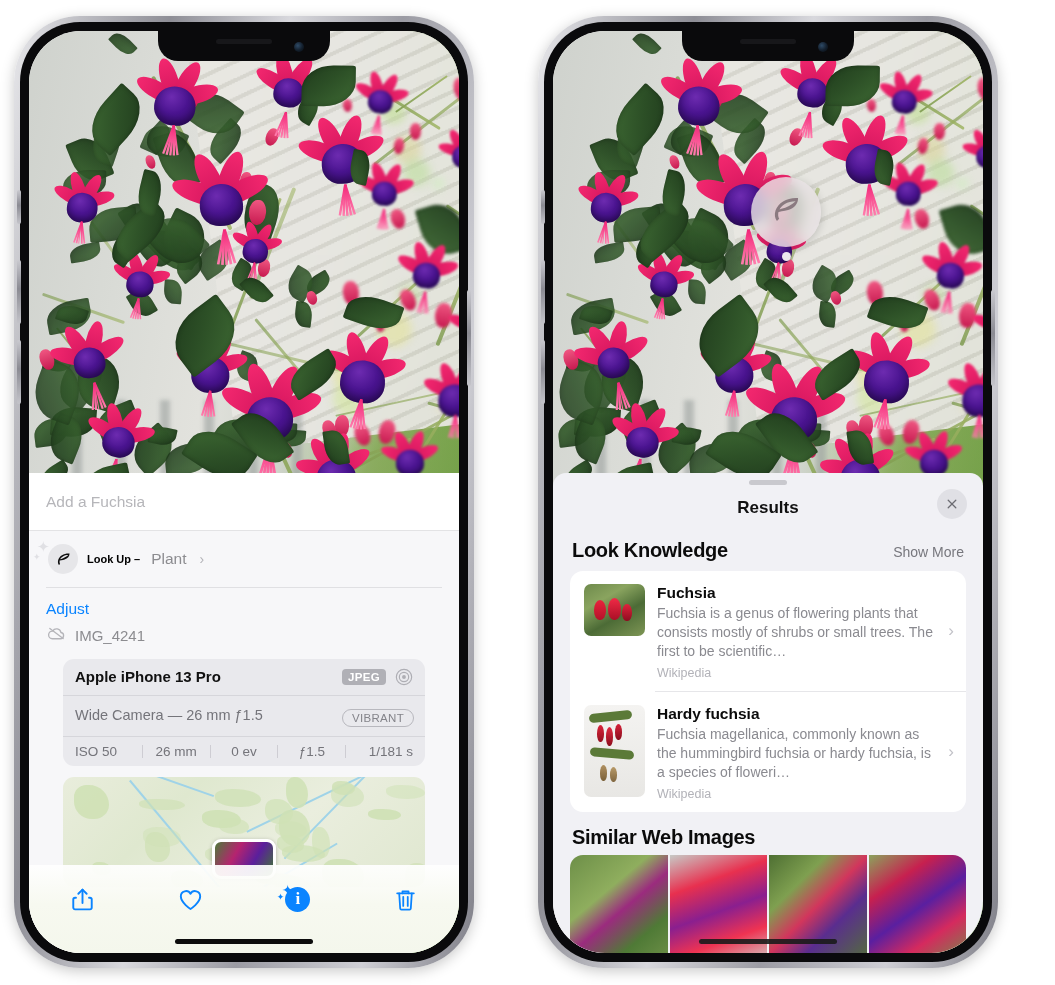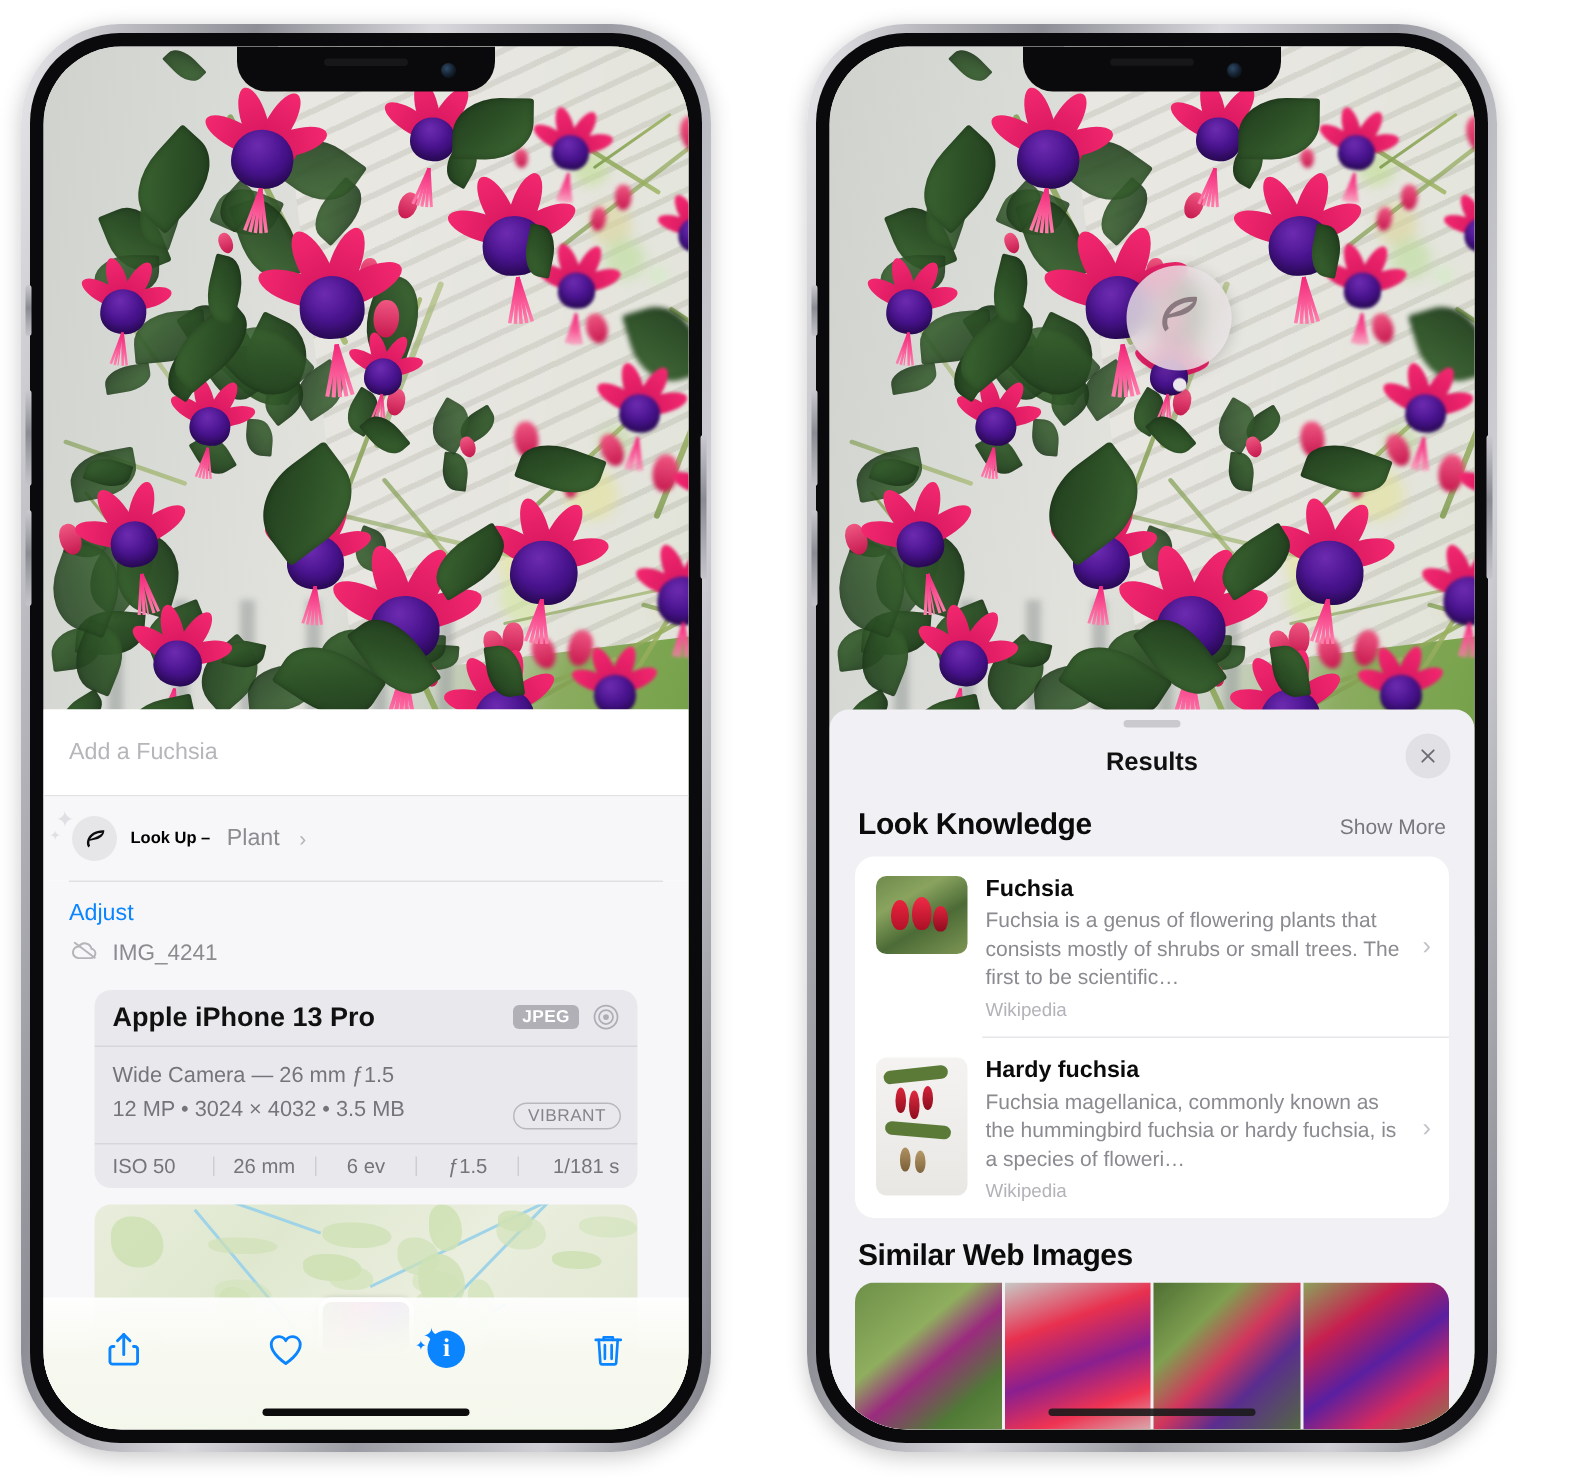--- a/index.html
+++ b/index.html
@@ -201,21 +201,21 @@
     background: #e9e9ed;
     border-radius: 11px;
     overflow: hidden;
     font-size: 14.5px;
   }
   .exif-head {
     display: flex; align-items: center; justify-content: space-between;
     padding: 8px 11px 8px 12px;
     border-bottom: .5px solid #d6d6db;
   }
-  .exif-device { font-weight: bold; color: #111; font-size: 18px; }
+  .exif-device { font-weight: bold; color: #111; font-size: 15px; }
   .exif-head-right { display: flex; align-items: center; gap: 8px; }
   .badge-jpeg {
     background: #b0b0b6; color: #fff; font-size: 11.5px; font-weight: bold;
     padding: 2px 6px; border-radius: 4px; letter-spacing: .3px;
   }
   .aperture-ico { width: 20px; height: 20px; }
   .exif-body { padding: 8px 11px 9px 12px; border-bottom: .5px solid #d6d6db; position: relative; }
   .exif-line { color: #74747a; font-size: 14.5px; line-height: 1.65; }
   .badge-vibrant {
     position: absolute; right: 11px; bottom: 9px;
@@ -736,29 +736,28 @@
                     <svg viewBox="0 0 24 24" fill="none" stroke="#aeaeb4" stroke-width="1.4">
                       <circle cx="12" cy="12" r="9.2"></circle>
                       <circle cx="12" cy="12" r="5.6"></circle>
                       <circle cx="12" cy="12" r="2.3" fill="#aeaeb4" stroke="none"></circle>
                     </svg>
                   </span>
                 </span>
               </div>
               <div class="exif-body">
                 <div class="exif-line">Wide Camera — 26 mm ƒ1.5</div>
-                <div class="exif-line">12 MP • 3024 × 4032 • 3.5 MB</div>
                 <span class="badge-vibrant">VIBRANT</span>
               </div>
               <div class="exif-foot" id="exifStats">
                   <span class="exif-cell">ISO 50</span>
                   <span class="exif-div"></span>
                   <span class="exif-cell">26 mm</span>
                   <span class="exif-div"></span>
-                  <span class="exif-cell">6 ev</span>
+                  <span class="exif-cell">0 ev</span>
                   <span class="exif-div"></span>
                   <span class="exif-cell">ƒ1.5</span>
                   <span class="exif-div"></span>
                   <span class="exif-cell">1/181 s</span>
                 </div>
             </div>
 
             <div class="map-card" id="mapCard">
                 <span class="map-road" style="left: 54.7097%; top: 22.0611%; width: 155.368px; transform: rotate(-45.7136deg);"></span>
                 <span class="map-road" style="left: 11.1374%; top: 54.1122%; width: 149.993px; transform: rotate(50.0711deg);"></span>

